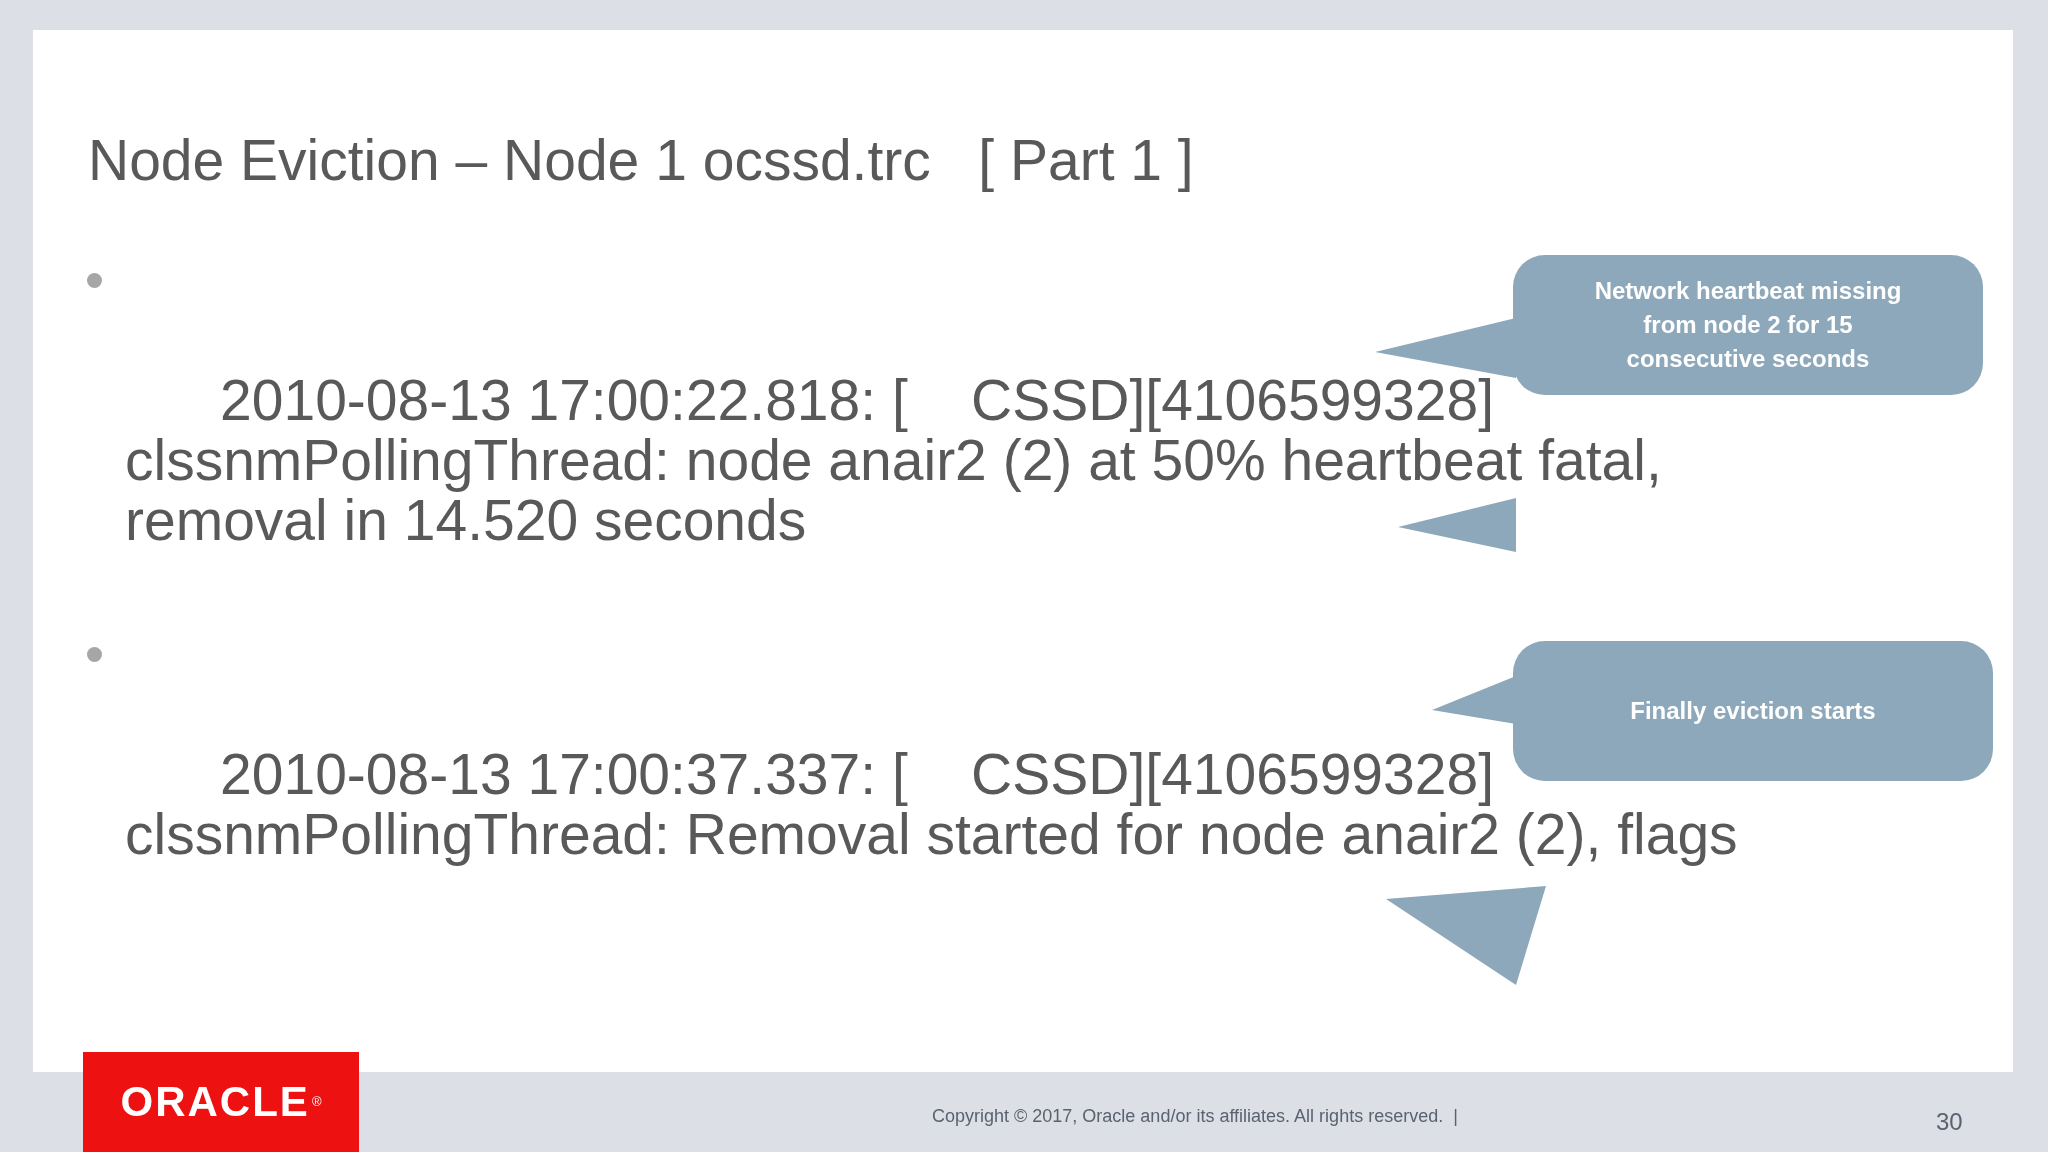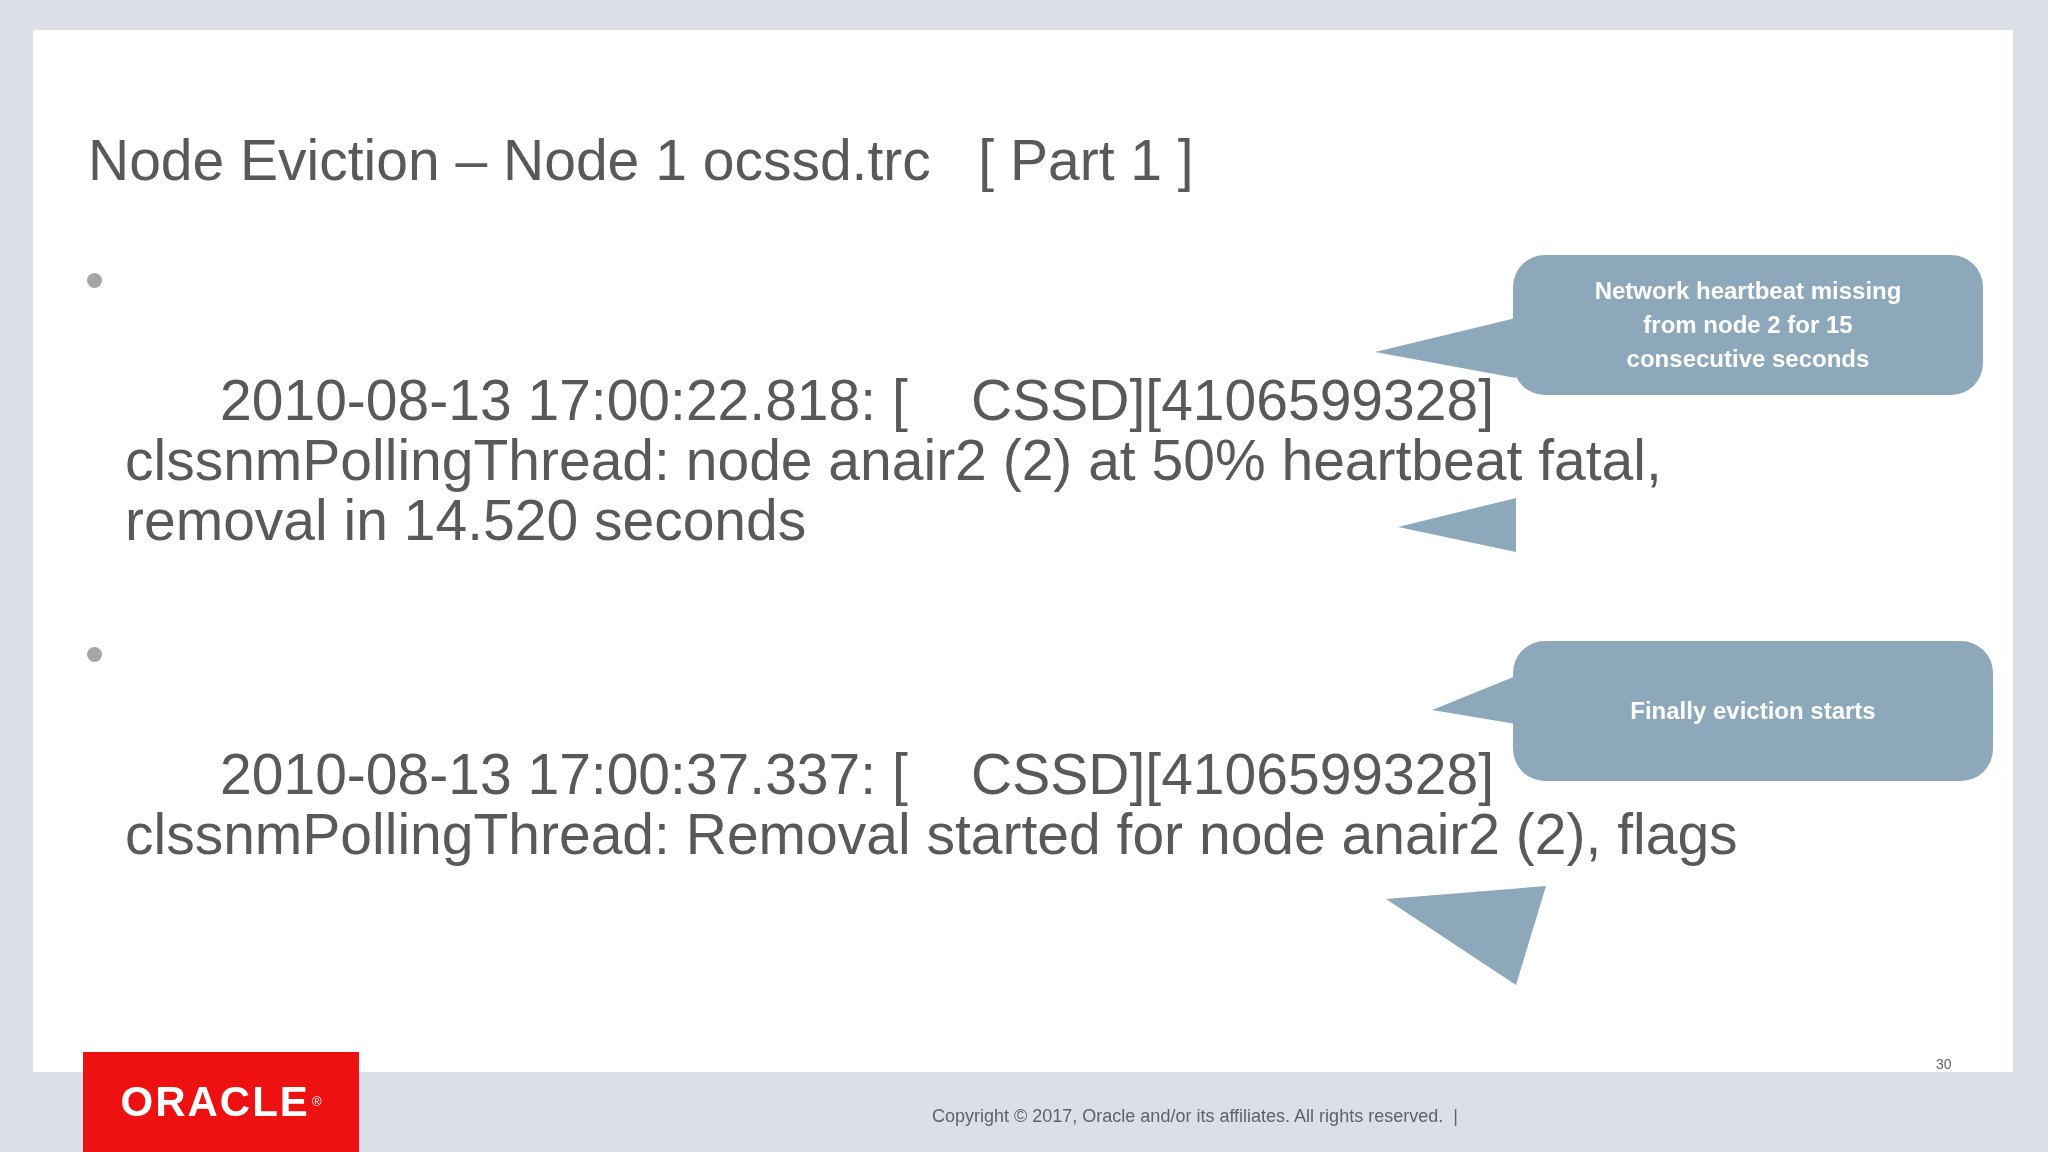--- a/index.html
+++ b/index.html
@@ -78,22 +78,22 @@
     font-size: 13px; font-weight: 400; vertical-align: super;
     margin-left: 2px; line-height: 0;
   }
 
   .copyright {
     position: absolute; left: 932px; top: 1106px;
     font-size: 18px; color: var(--footer-text, #5a6270);
     white-space: pre;
   }
   .pagenum {
-    position: absolute; left: 1936px; top: 1056px;
-    font-size: 14px; color: var(--footer-text, #5a6270);
+    position: absolute; left: 1936px; top: 1108px;
+    font-size: 24px; color: var(--footer-text, #5a6270);
   }
 </style>
 </head>
 <body>
 
 <div id="page">
 
   <div class="slide-bg"></div>
 
   <h1 class="title">Node Eviction – Node 1 ocssd.trc   [ Part 1 ]</h1>

